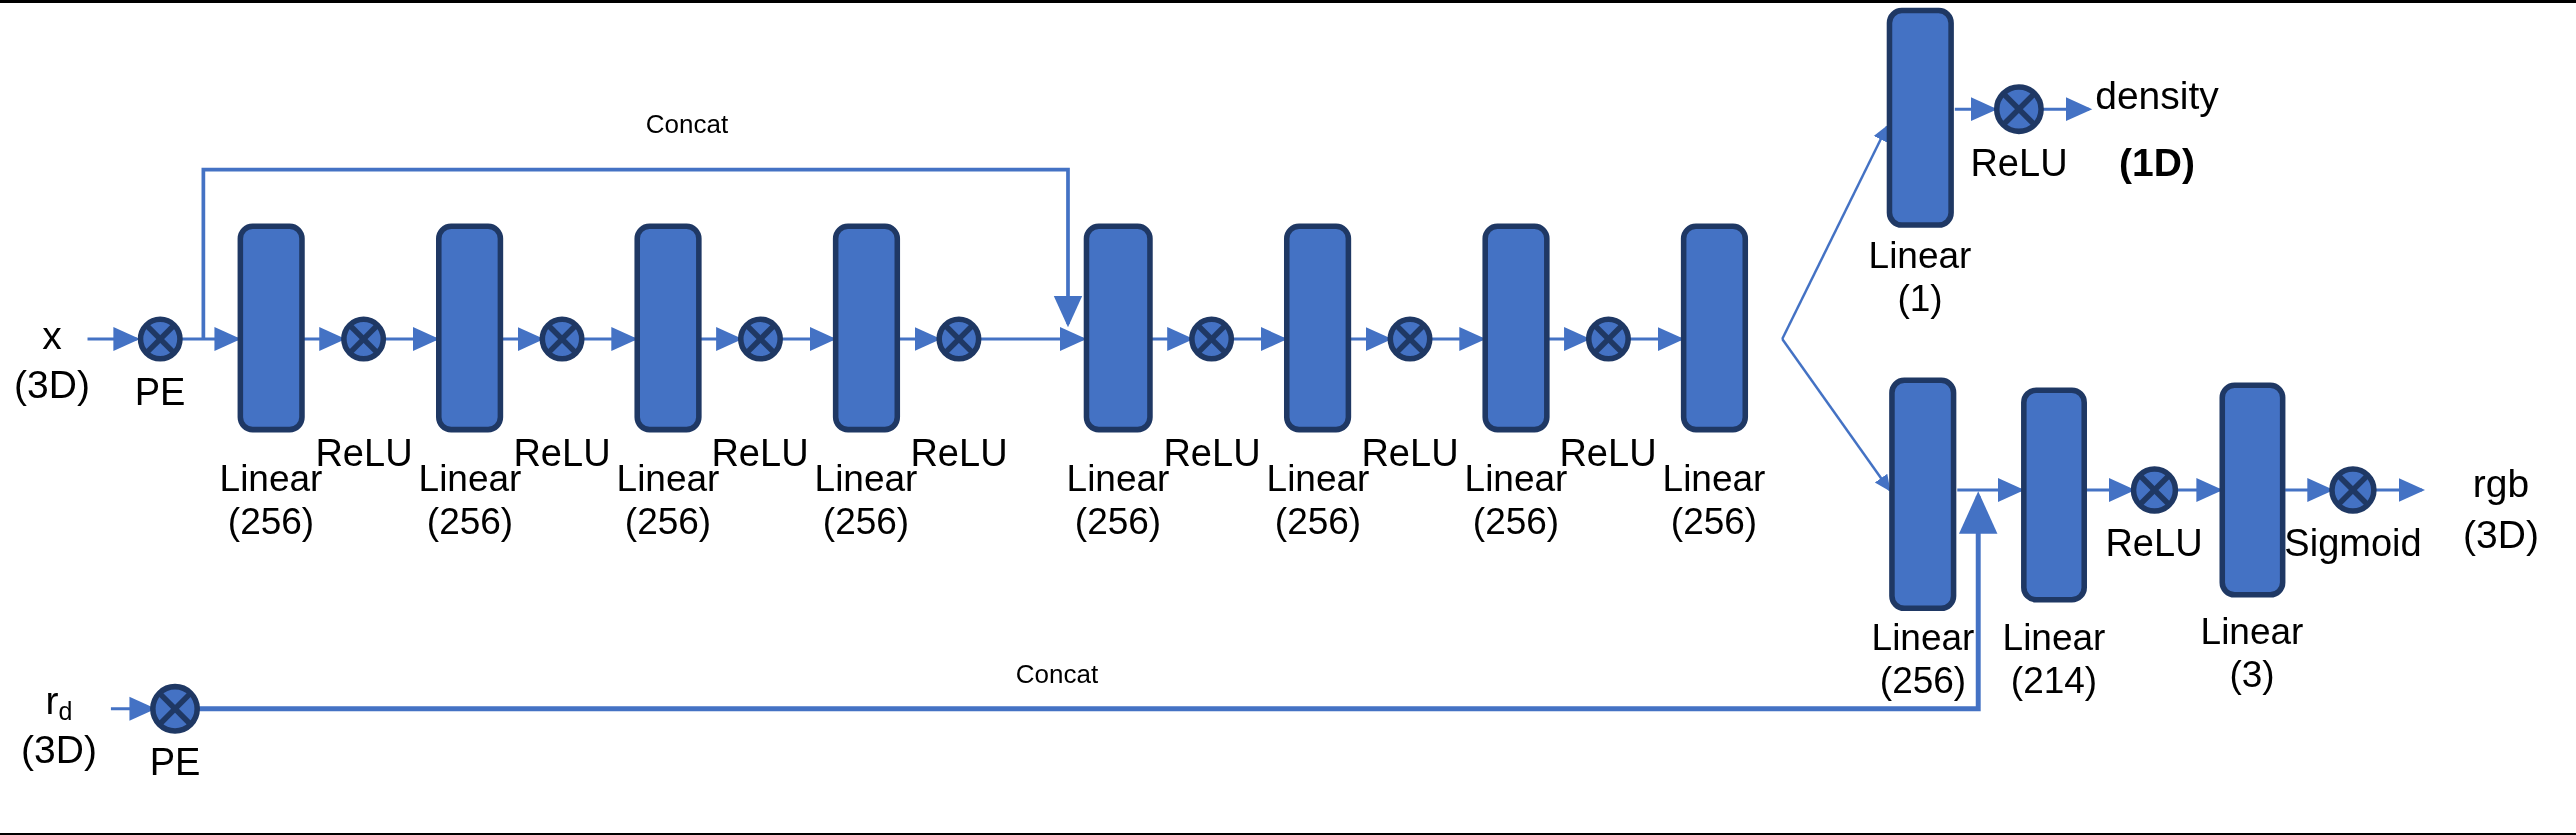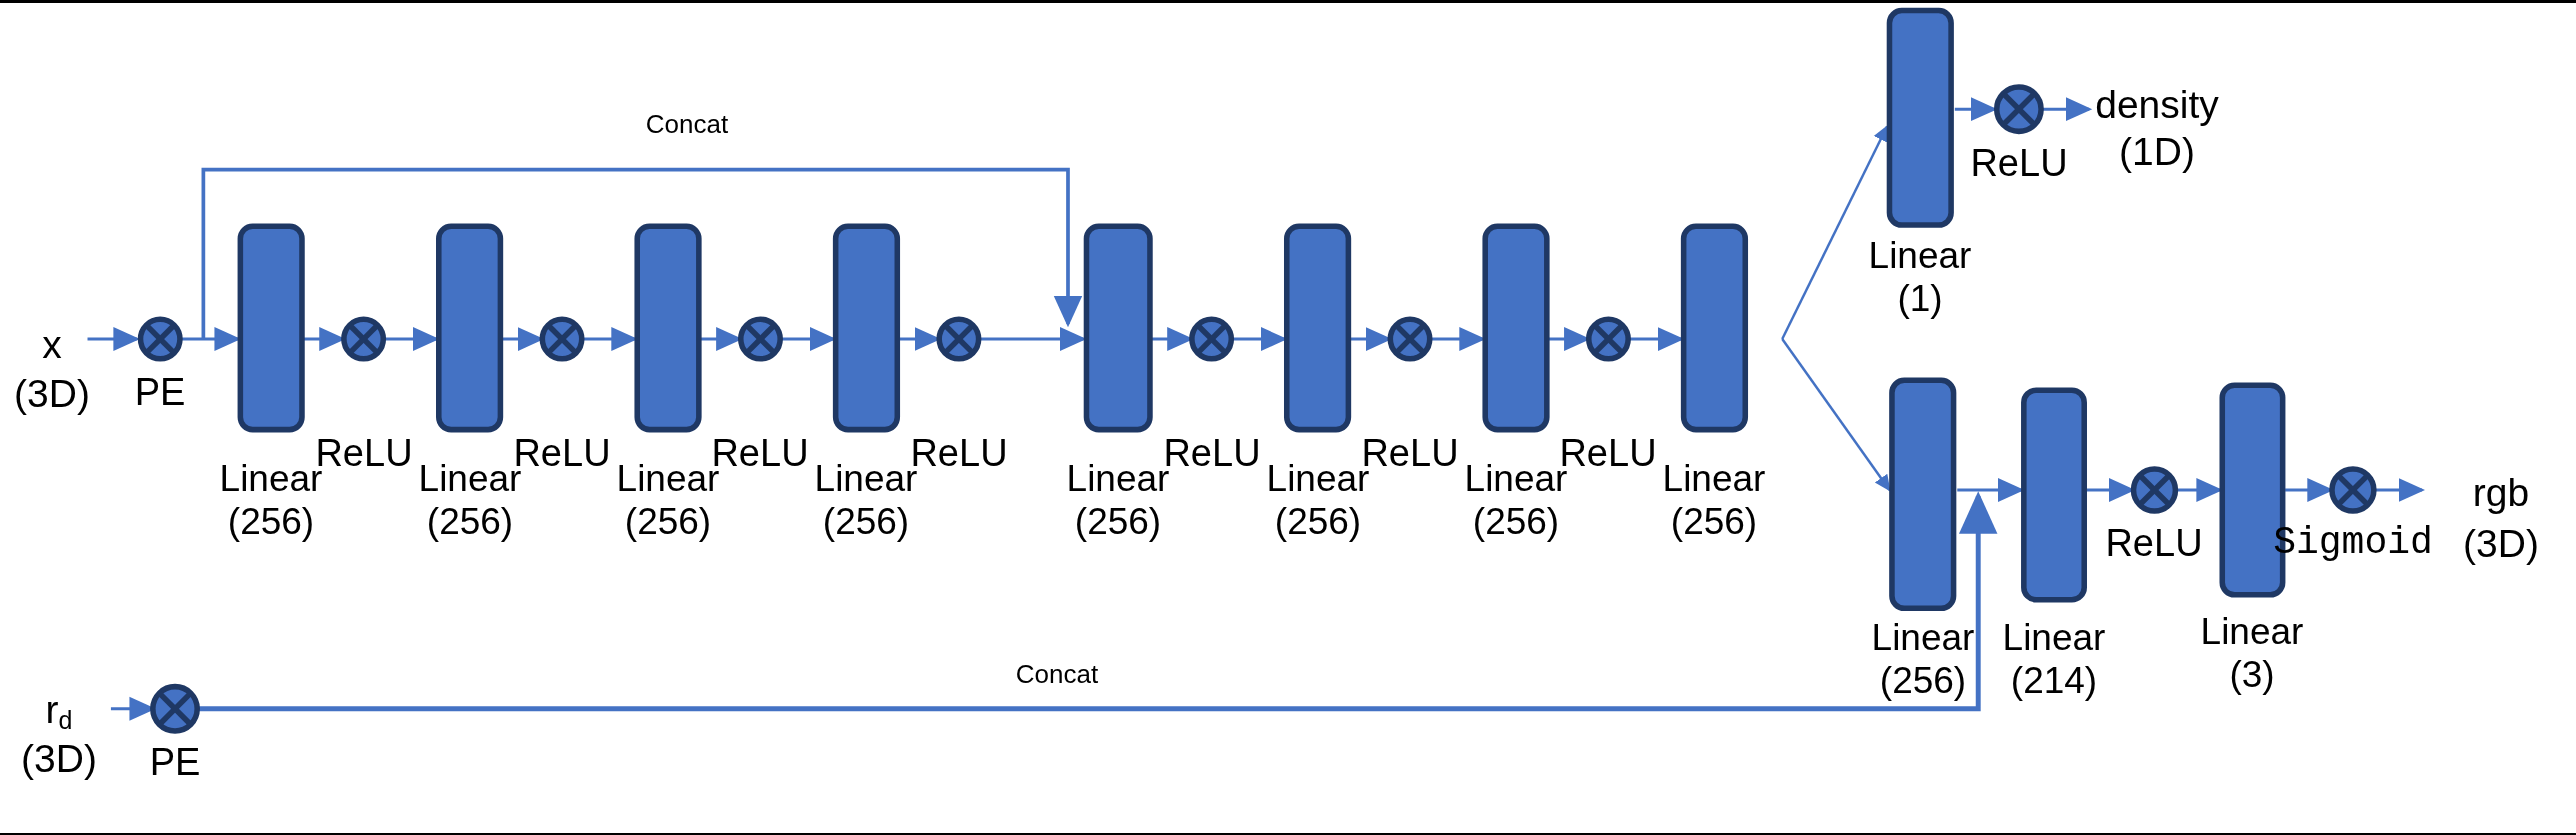--- a/index.html
+++ b/index.html
@@ -20,21 +20,21 @@
     position:absolute;
     color:#000000;
     font-family:"Liberation Sans", sans-serif;
     white-space:nowrap;
     line-height:1.02;
     text-align:center;
     transform:translateX(-50%);
   }
   .lbl-unit{font-size:37px;}
   .lbl-op{font-size:38px;}
-  .lbl-io{font-size:39px;margin-top:9px;}
+  .lbl-io{font-size:39px;}
   .lbl-concat{font-size:26px;}
   .sub{font-size:25px;vertical-align:-0.22em;}
 </style>
 </head>
 <body>
 
 <div id="canvas">
 
   <svg id="svg-layer" viewBox="0 0 4180 1356" xmlns="http://www.w3.org/2000/svg">
     <defs>
@@ -240,30 +240,30 @@
   <div class="txt lbl-op" style="left:760px; top:431px;">ReLU</div>
   <div class="txt lbl-op" style="left:959px; top:431px;">ReLU</div>
   <div class="txt lbl-op" style="left:1212px; top:431px;">ReLU</div>
   <div class="txt lbl-op" style="left:1410px; top:431px;">ReLU</div>
   <div class="txt lbl-op" style="left:1608px; top:431px;">ReLU</div>
 
   <div class="txt lbl-unit" style="left:1920px; top:234px;">Linear</div>
   <div class="txt lbl-unit" style="left:1920px; top:277px;">(1)</div>
   <div class="txt lbl-op" style="left:2019px; top:141px;">ReLU</div>
   <div class="txt lbl-io" style="left:2157px; top:73px;">density</div>
-  <div class="txt lbl-io" style="left:2157px; top:120px;">(1D)</div>
+  <div class="txt lbl-io" style="left:2157px; top:140px;font-weight:bold;">(1D)</div>
 
   <div class="txt lbl-unit" style="left:1923px; top:616px;">Linear</div>
   <div class="txt lbl-unit" style="left:1923px; top:659px;">(256)</div>
   <div class="txt lbl-unit" style="left:2054px; top:616px;">Linear</div>
   <div class="txt lbl-unit" style="left:2054px; top:659px;">(214)</div>
   <div class="txt lbl-op" style="left:2154px; top:521px;">ReLU</div>
   <div class="txt lbl-unit" style="left:2252px; top:610px;">Linear</div>
   <div class="txt lbl-unit" style="left:2252px; top:653px;">(3)</div>
-  <div class="txt lbl-op" style="left:2353px; top:521px;font-family:Liberation Mono, monospace;">Sigmoid</div>
+  <div class="txt lbl-op" style="left:2353px; top:521px;">Sigmoid</div>
   <div class="txt lbl-io" style="left:2501px; top:461px;">rgb</div>
   <div class="txt lbl-io" style="left:2501px; top:512px;">(3D)</div>
 
   <div class="txt lbl-io" style="left:59px; top:678px;">
     <span>r</span><span class="sub">d</span>
   </div>
   <div class="txt lbl-io" style="left:59px;  top:727px;">(3D)</div>
   <div class="txt lbl-op" style="left:175px; top:740px;">PE</div>
 
   <div class="txt lbl-concat" style="left:1057px; top:658px;">Concat</div>

